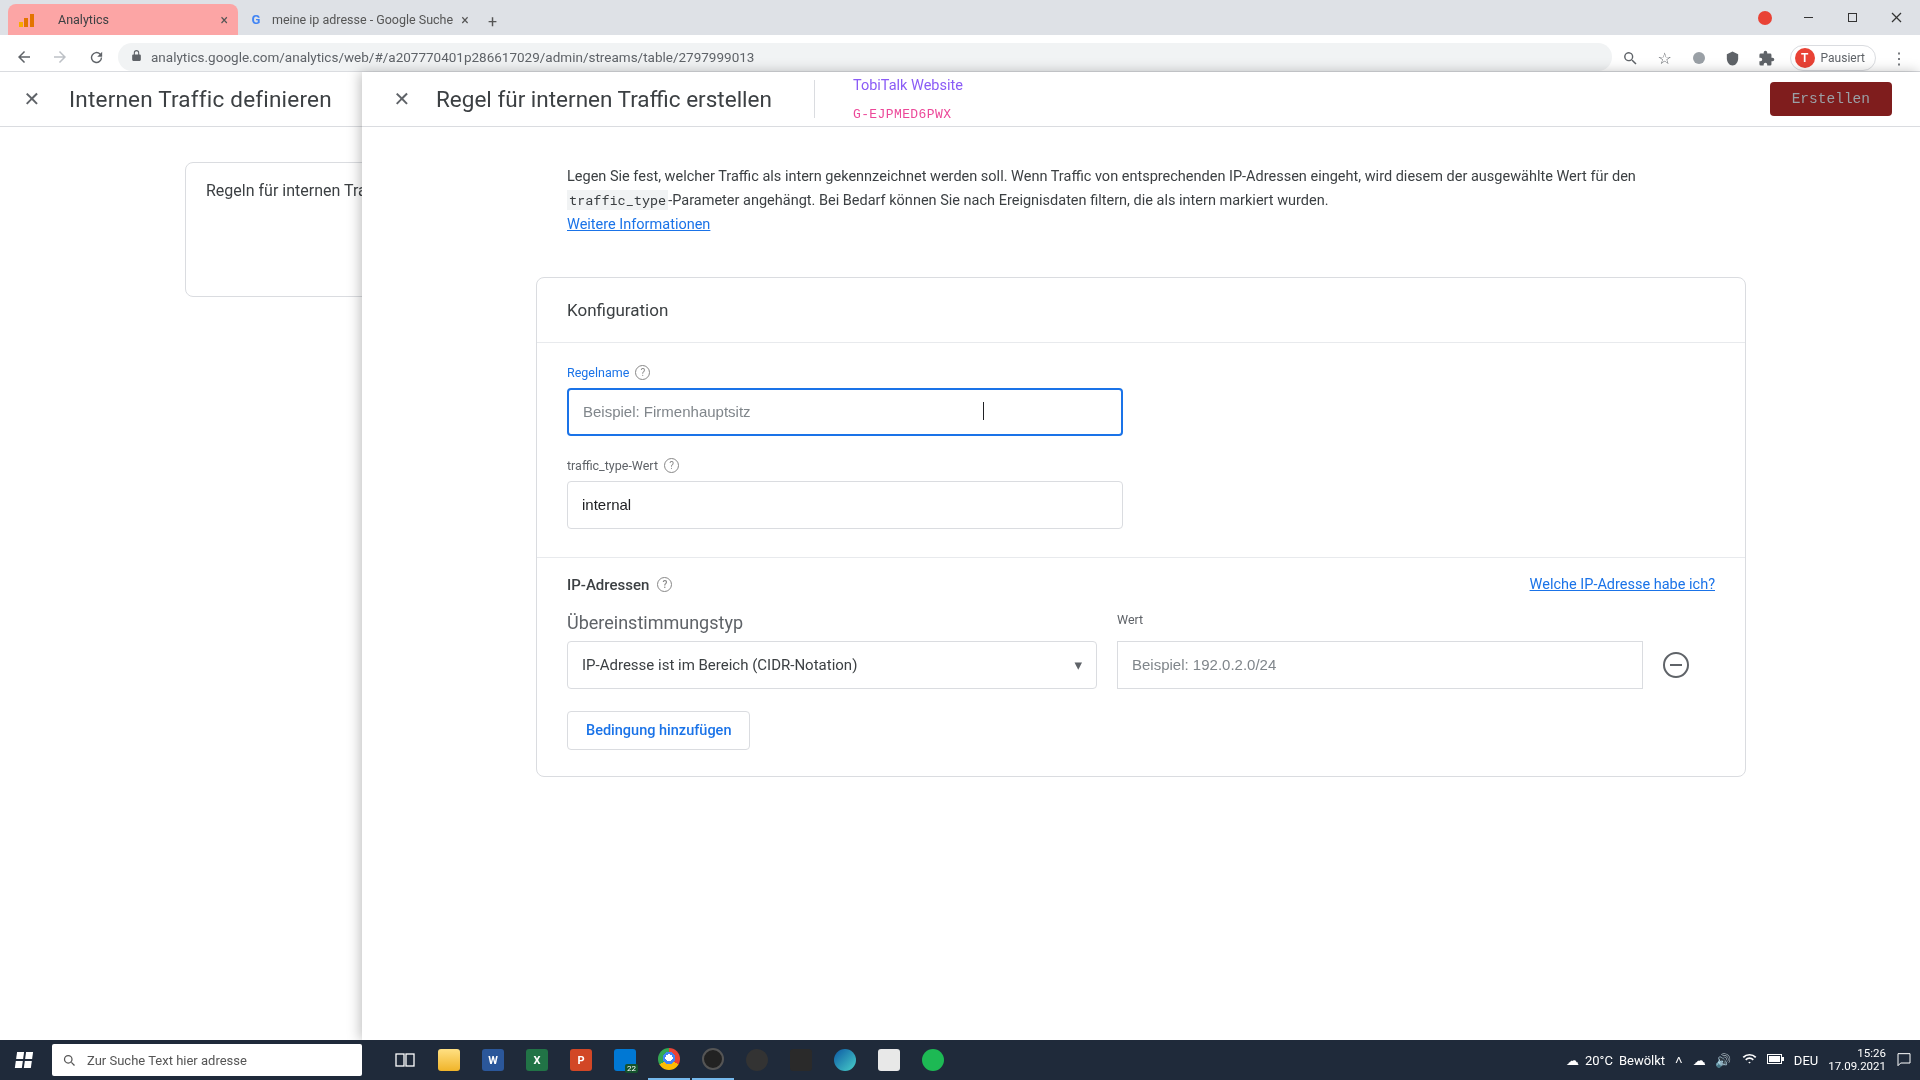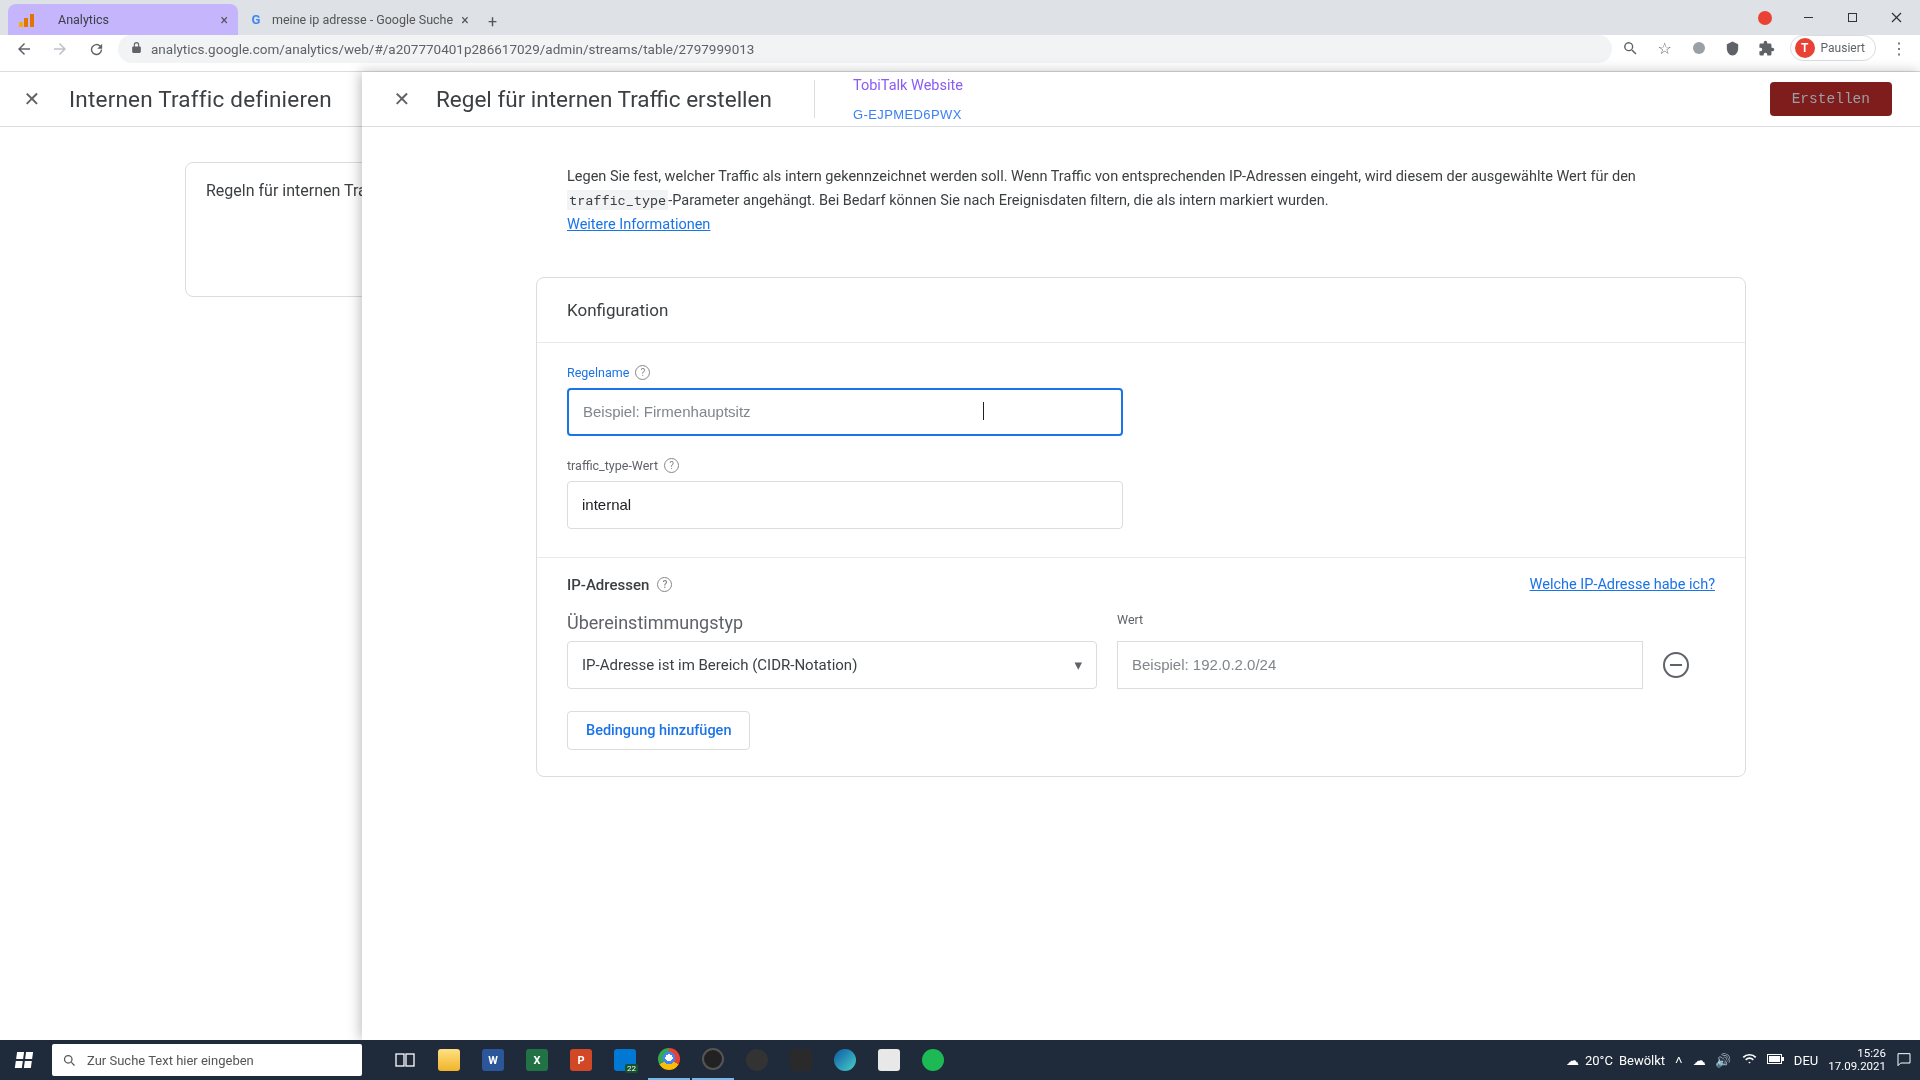--- a/index.html
+++ b/index.html
@@ -1,29 +1,29 @@
 <!DOCTYPE html>
 <html><head>
 <meta charset="utf-8">
 <style>
 * { margin: 0; padding: 0; box-sizing: border-box; }
 body { font-family: "Segoe UI", Roboto, Arial, sans-serif; background: #fff; overflow: hidden; width: 1920px; height: 1080px; position: relative; }
 
 
 .browser-top { height: 35px; background: #dee1e6; display: flex; align-items: flex-end; padding-left: 8px; }
 .tab { height: 31px; display: flex; align-items: center; padding: 0 10px; border-radius: 8px 8px 0 0; font-size: 12.5px; color: #555; gap: 8px; min-width: 230px; }
-.tab.active { background: #c4b5fd; color: #3c4043; gap: 24px; }
+.tab.active { background: #fca5a5; color: #3c4043; gap: 24px; }
 .tab .favicon { width: 16px; height: 16px; display:flex; align-items:center; justify-content:center; }
 .tab .close-x { color:#555; font-size:14px; margin-left:auto; }
 .new-tab { width:28px; height:28px; display:flex; align-items:center; justify-content:center; color:#555; font-size:16px; }
 .window-controls { margin-left:auto; display:flex; align-items:center; height:35px; padding-right:2px; }
 .window-controls .wc { width:44px; height:30px; display:flex; align-items:center; justify-content:center; color:#333; }
 .profile-dot-top { width:14px; height:14px; border-radius:50%; background:#e94235; margin-right:14px; }
 
-.addr-bar { height: 37px; background: #fff; border-bottom:1px solid #dadce0; display:flex; align-items:flex-start; padding:0 10px; gap:8px; }
+.addr-bar { height: 37px; background: #fff; border-bottom:1px solid #dadce0; display:flex; align-items:flex-end; padding:0 10px; gap:8px; }
 .nav-btn { width:28px; height:28px; display:flex; align-items:center; justify-content:center; color:#5f6368; }
 .nav-btn.disabled { color:#bdc1c6; }
 .url-field { flex:1; height:28px; background:#f1f3f4; border-radius:14px; display:flex; align-items:center; padding:0 12px; font-size:13.5px; color:#5f6368; gap:8px; }
 .lock { color:#5f6368; }
 .addr-right { display:flex; align-items:center; gap:12px; }
 .addr-icon { width:22px; height:22px; display:flex; align-items:center; justify-content:center; color:#5f6368; }
 .pause-chip { display:flex; align-items:center; border:1px solid #dadce0; border-radius:14px; padding:2px 10px 2px 4px; gap:6px; font-size:12px; color:#5f6368; }
 .pause-chip .dot { width:20px; height:20px; border-radius:50%; background:#e94235; color:#fff; display:flex; align-items:center; justify-content:center; font-size:12px; font-weight:600; }
 
 
@@ -36,21 +36,21 @@
 .bg-card { position:absolute; left:185px; top:90px; width:300px; border:1px solid #dadce0; border-radius:8px; padding:18px 20px; height:135px; background:#fff; }
 .bg-card-title { font-size:16px; color:#3c4043; }
 
 
 .modal { position:absolute; top:0px; left:362px; right:0; bottom:0; background:#fff; box-shadow:-2px 0 12px rgba(0,0,0,0.25); }
 .modal-header { height:55px; border-bottom:1px solid #dadce0; display:flex; align-items:center; padding:0 28px; gap:22px; }
 .modal-close { color:#5f6368; font-size:20px; cursor:pointer; width:24px; text-align:center; }
 .modal-title { font-size:22.5px; color:#3c4043; font-family:"Google Sans", Roboto, Arial, sans-serif; }
 .vdiv { width:1px; height:38px; background:#dadce0; margin:0 16px 0 20px; }
 .stream-info .name { font-size:14.5px; color:#8b5cf6; font-weight:400; }
-.stream-info .id { font-size:13px; color:#3b82f6; letter-spacing:0.4px; margin-top:13px; font-family: Liberation Sans, sans-serif; }
+.stream-info .id { font-size:13px; color:#ec4899; letter-spacing:0.4px; margin-top:13px; font-family: Liberation Mono, monospace; }
 .create-btn { margin-left:auto; background:#7f1d1d; color:#9aa0a6; padding:9px 22px; border-radius:4px; font-size:14.5px; font-weight:500; cursor:default; font-family:Liberation Mono, monospace;}
 
 .modal-body { padding: 38px 0 0 0; display:flex; flex-direction:column; align-items:center; }
 .intro { width:1148px; font-size:14.5px; color:#3c4043; line-height:1.65; }
 .intro code { font-family: "Roboto Mono", monospace; font-size:13.5px; background:#f1f3f4; padding:1px 2px; }
 .link { color:#1a73e8; text-decoration:underline; }
 
 .card { width:1210px; border:1px solid #dadce0; border-radius:8px; margin-top:40px; }
 .card-head { padding:22px 30px; font-size:17px; color:#3c4043; font-family:"Google Sans", Roboto, sans-serif; }
 .card-divider { height:1px; background:#e8eaed; }
@@ -294,21 +294,21 @@
         <div></div>
         <div></div>
         <div></div>
       </div>
   </div>
   <div class="search-box">
     <svg width="15" height="15" viewBox="0 0 24 24">
         <circle cx="10" cy="10" r="6" fill="none" stroke="#555" stroke-width="2"></circle>
         <line x1="15" y1="15" x2="20" y2="20" stroke="#555" stroke-width="2"></line>
       </svg>
-    <span>Zur Suche Text hier eingeben</span>
+    <span>Zur Suche Text hier adresse</span>
   </div>
   <div class="task-icons">
     <div class="ti">
         <svg width="20" height="18">
           <rect x="1" y="3" width="8" height="12" fill="none" stroke="#fff" stroke-width="1.3"></rect>
           <rect x="11" y="3" width="8" height="12" fill="none" stroke="#fff" stroke-width="1.3"></rect>
         </svg>
       </div>
     <div class="ti">
         <span class="app-sq" style="background:linear-gradient(#ffe083,#f0b429);"></span>

